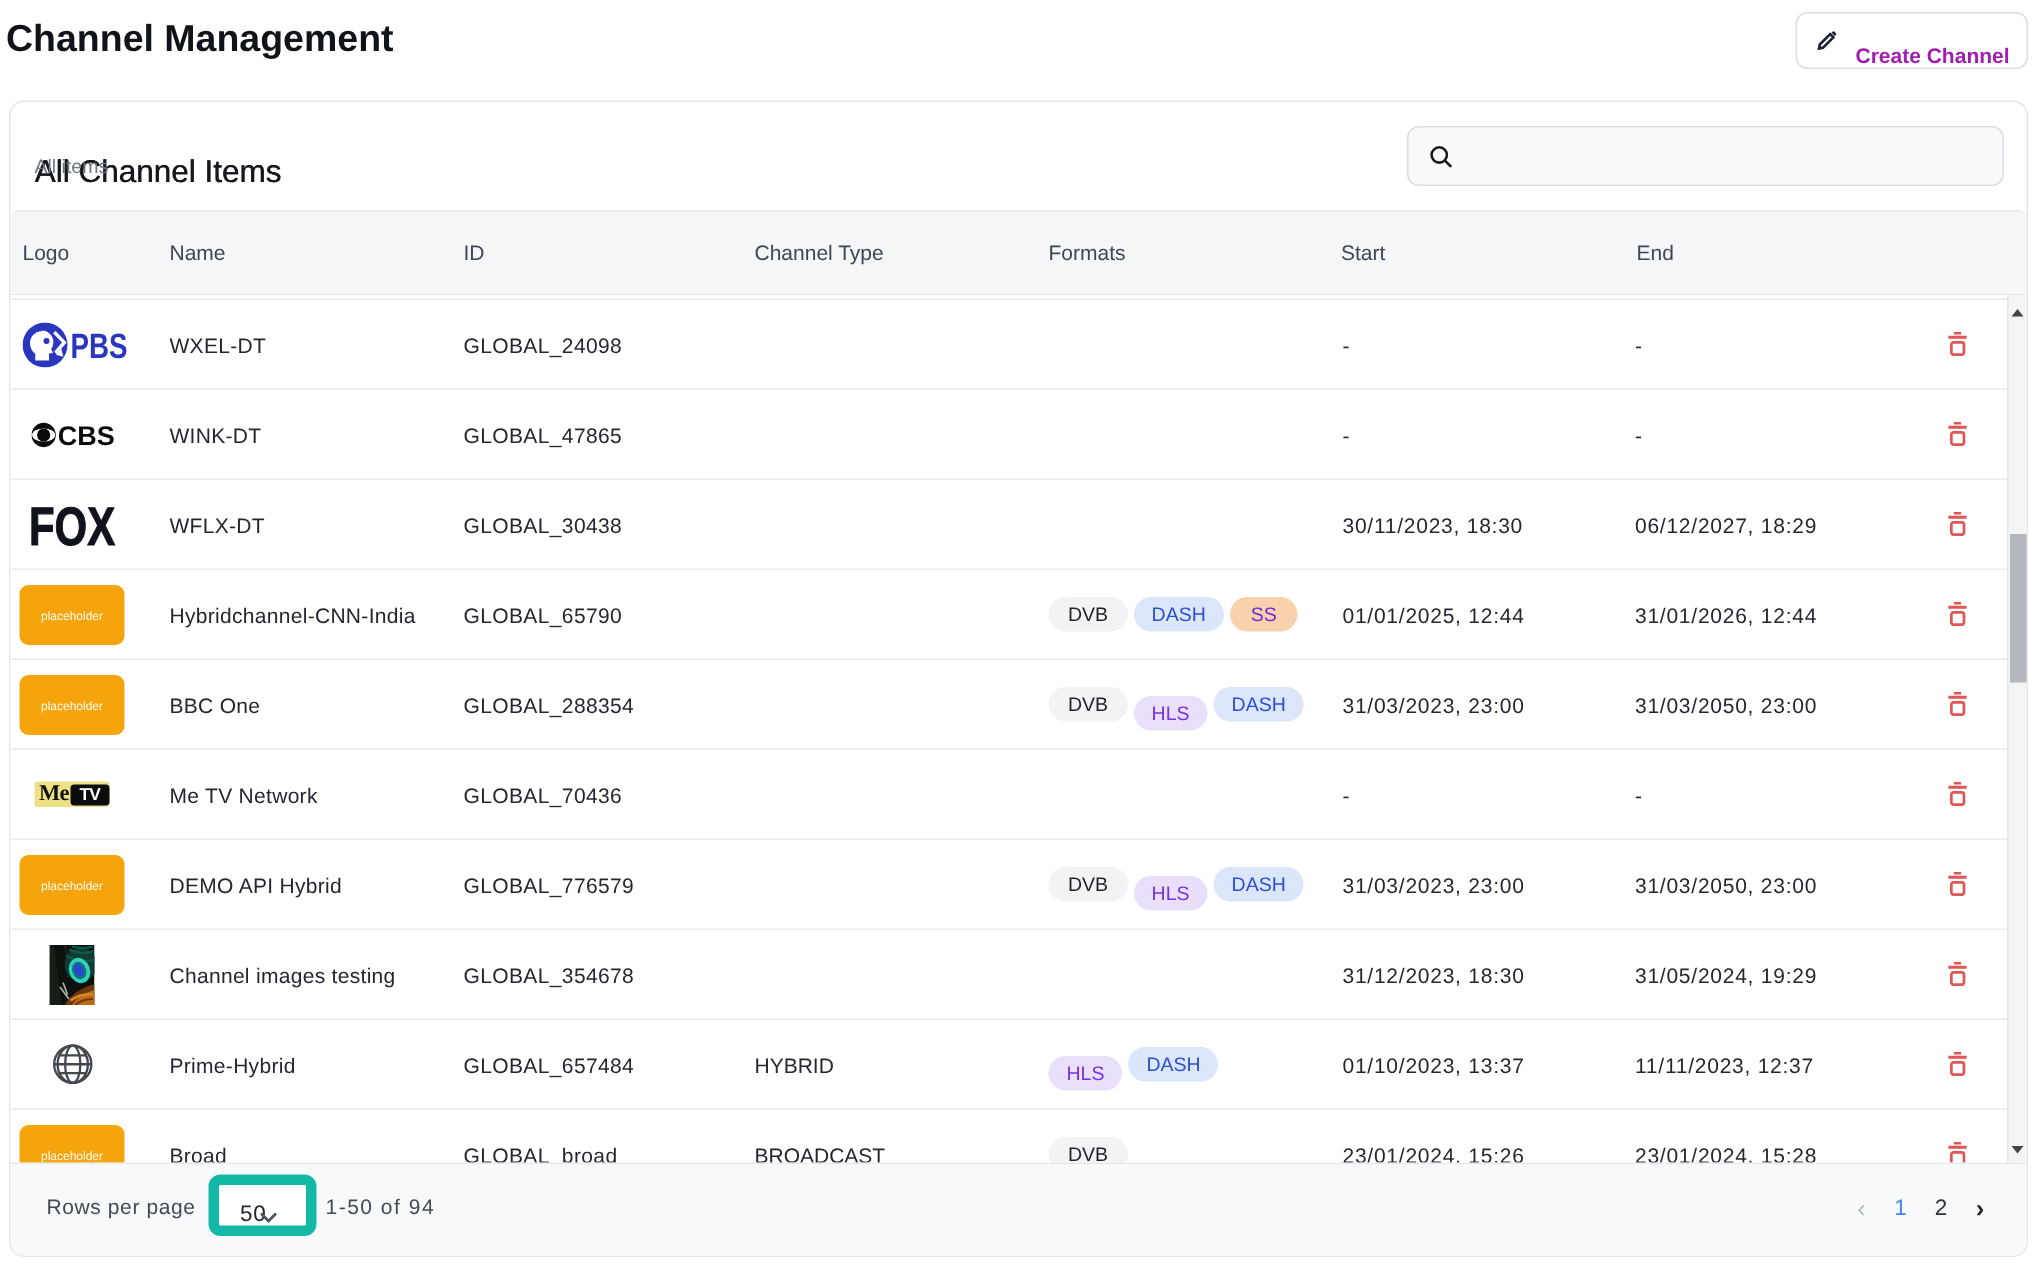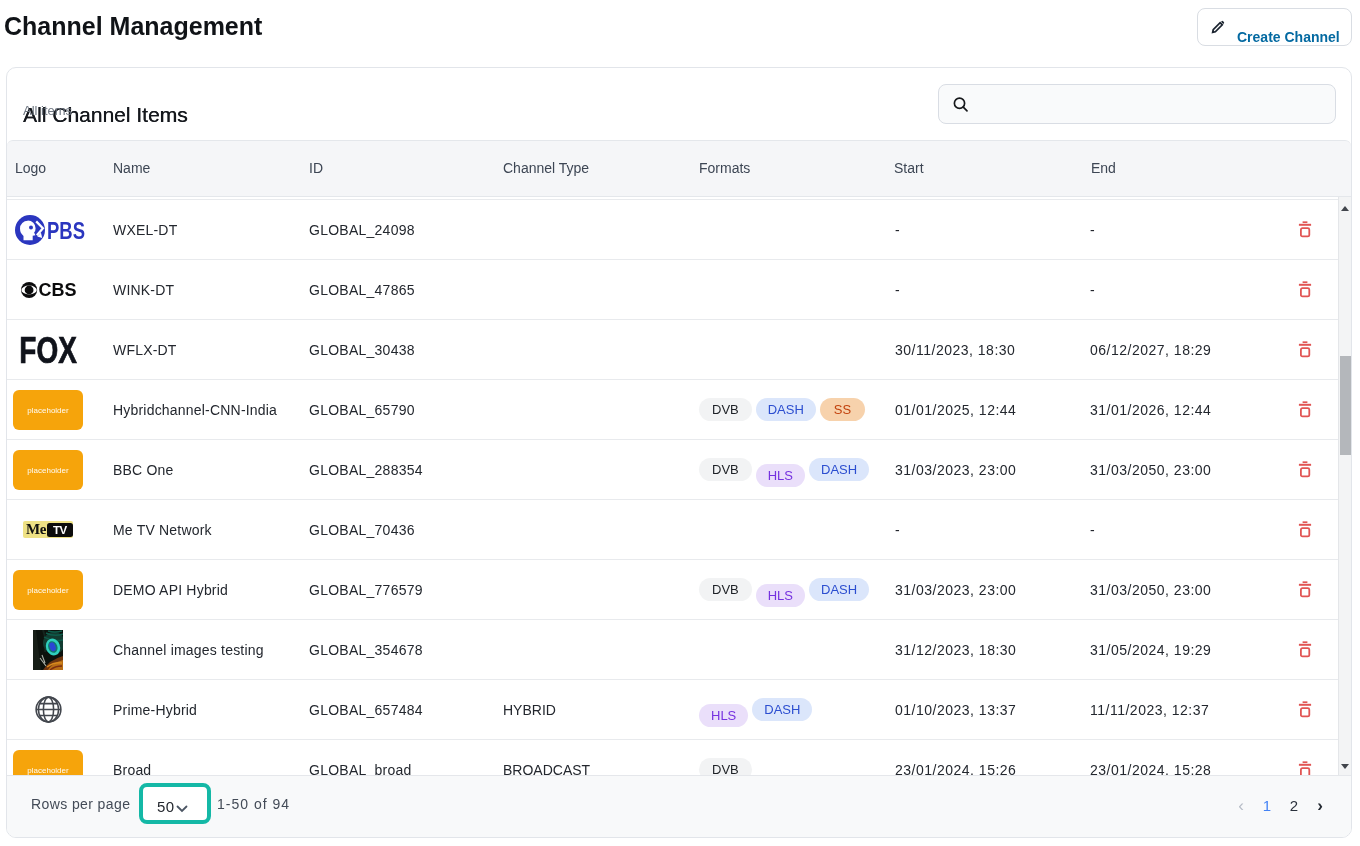--- a/index.html
+++ b/index.html
@@ -1,56 +1,56 @@
 <!DOCTYPE html>
 <html><head>
 <meta charset="utf-8">
 <style>
   * { box-sizing: border-box; margin:0; padding:0; }
   html,body { width:1360px; height:846px; background:#fff; font-family:"Liberation Sans", sans-serif; overflow:hidden; }
   h1.title { position:absolute; left:4px; top:12px; font-size:25px; font-weight:bold; color:#101317; }
   .create-btn { position:absolute; left:1197px; top:8px; width:155px; height:38px; background:#fff; border:1px solid #d9dde3; border-radius:8px; display:flex; align-items:center; }
   .create-btn svg { margin-left:12px; }
-  .create-btn span { margin-left:11px; font-size:14px; font-weight:bold; color:#0369a1;margin-top:20px; }
+  .create-btn span { margin-left:11px; font-size:14px; font-weight:bold; color:#a21caf;margin-top:20px; }
   .card { position:absolute; left:6px; top:67px; width:1346px; height:771px; border:1px solid #e2e5ea; border-radius:10px; background:#fff; }
   .card-title { position:absolute; left:16px; top:17px; font-size:21px; font-weight:500; color:#15181d; text-shadow:0.3px 0 0 #15181d;margin-top:18px; }
   .card-sub { position:absolute; left:16px; top:35px; font-size:13px; color:#6e7681; }
   .search { position:absolute; left:931px; top:16px; width:398px; height:40px; background:#f9fafb; border:1px solid #d9dde4; border-radius:8px; }
   .search svg { position:absolute; left:13px; top:11px; }
   .thead { position:absolute; left:0; top:72px; width:1344px; height:57px; background:#f5f6f8; border-top:1px solid #e4e7eb; border-bottom:1px solid #e4e7eb; border-radius:6px 6px 0 0; }
   .th { position:absolute; top:19px; font-size:14px; color:#3d4654; }
   .tbody { position:absolute; left:0; top:129px; width:1331px; height:578px; overflow:hidden; background:#fff; }
   .row { position:relative; width:100%; height:60px; border-bottom:1px solid #e8eaed; }
   .row0 { position:relative; width:100%; height:3px; border-bottom:1px solid #e8eaed; }
   .cell { position:absolute; top:1px; height:59px; line-height:59px; font-size:14px; color:#23272e; white-space:nowrap; }
   .c-name { left:106px; letter-spacing:0.2px; }
   .c-id { left:302px; letter-spacing:0.25px; }
   .c-type { left:496px; }
   .c-start { left:888px; letter-spacing:0.5px; }
   .c-end { left:1083px; letter-spacing:0.5px; }
   .c-fmt { left:692px; top:0; height:59px; display:flex; align-items:center; gap:4px; position:absolute; }
   .pill { height:23px; line-height:23px; border-radius:12px; font-size:13px; padding:0 12px; display:inline-block; }
   .p-dvb { background:#f2f3f4; color:#1e2126; padding:0 13px; }
   .p-dash { background:#dbe6fb; color:#2c4ed0; }
-  .p-ss { background:#f7d2ac; color:#c2410c; padding:0 14px; }
+  .p-ss { background:#f7d2ac; color:#6d28d9; padding:0 14px; }
   .p-hls { background:#eadffa; color:#7632e0;margin-top:12px; }
   .logo { position:absolute; }
   .trash { position:absolute; left:1291px; top:21px; }
   .ph { position:absolute; left:6px; top:10px; width:70px; height:40px; background:#f6a40b; border-radius:6px; display:flex; align-items:center; justify-content:center; }
   .ph span { font-size:8px; color:rgba(255,255,255,.95); }
   .metv { position:absolute; left:16px; top:21px; width:50px; height:17px; background:#eee185; border-radius:2px; display:flex; align-items:center; }
   .metv .me { font-family:"Liberation Serif", serif; font-weight:bold; font-size:15px; color:#101010; margin-left:3px; letter-spacing:-0.5px; }
   .metv .tv { width:26px; height:14px; background:#0c0c0c; border-radius:2.5px; margin-left:1px; color:#fff; font-size:11.5px; font-weight:bold; text-align:center; line-height:14px; letter-spacing:-0.5px; }
   .scrollbar { position:absolute; left:1331px; top:129px; width:13px; height:578px; background:#f3f4f5; border-left:1px solid #e4e6e9; }
   .sb-thumb { position:absolute; left:1px; top:159px; width:11px; height:99px; background:#b4b7bb; }
   .arrow-up { position:absolute; left:2px; top:9px; width:0; height:0; border-left:4px solid transparent; border-right:4px solid transparent; border-bottom:5px solid #41454c; }
   .arrow-dn { position:absolute; left:2px; bottom:6px; width:0; height:0; border-left:4px solid transparent; border-right:4px solid transparent; border-top:5px solid #41454c; }
   .tfoot { position:absolute; left:0; top:707px; width:1344px; height:62px; background:#f8f9fa; border-top:1px solid #e5e7eb; border-radius:0 0 9px 9px;text-decoration:underline; }
   .rpp { position:absolute; left:24px; top:20px; font-size:14px; letter-spacing:0.4px; color:#434b57; }
-  .select { position:absolute; left:132px; top:7px; width:72px; height:41px; background:#fff; border:4px solid #14b8a6; border-radius:8px; }
+  .select { position:absolute; left:132px; top:7px; width:72px; height:41px; background:#fff; border:7px solid #14b8a6; border-radius:8px; }
   .select .val { position:absolute; left:14px; top:11px; font-size:15px; letter-spacing:0.5px; color:#23272e; }
   .select svg { position:absolute; right:19px; top:18px; }
   .range { position:absolute; left:210px; top:20px; font-size:14px; letter-spacing:1px; color:#434b57; }
   .pag { position:absolute; top:0; height:60px; line-height:60px; font-size:14px; text-align:center; width:24px; }
 </style>
 </head>
 <body>
 <h1 class="title">Channel Management</h1>
 <div class="create-btn">
   <svg width="16" height="16" viewBox="0 0 24 24" fill="none" stroke="#1b2430" stroke-width="2.6">

